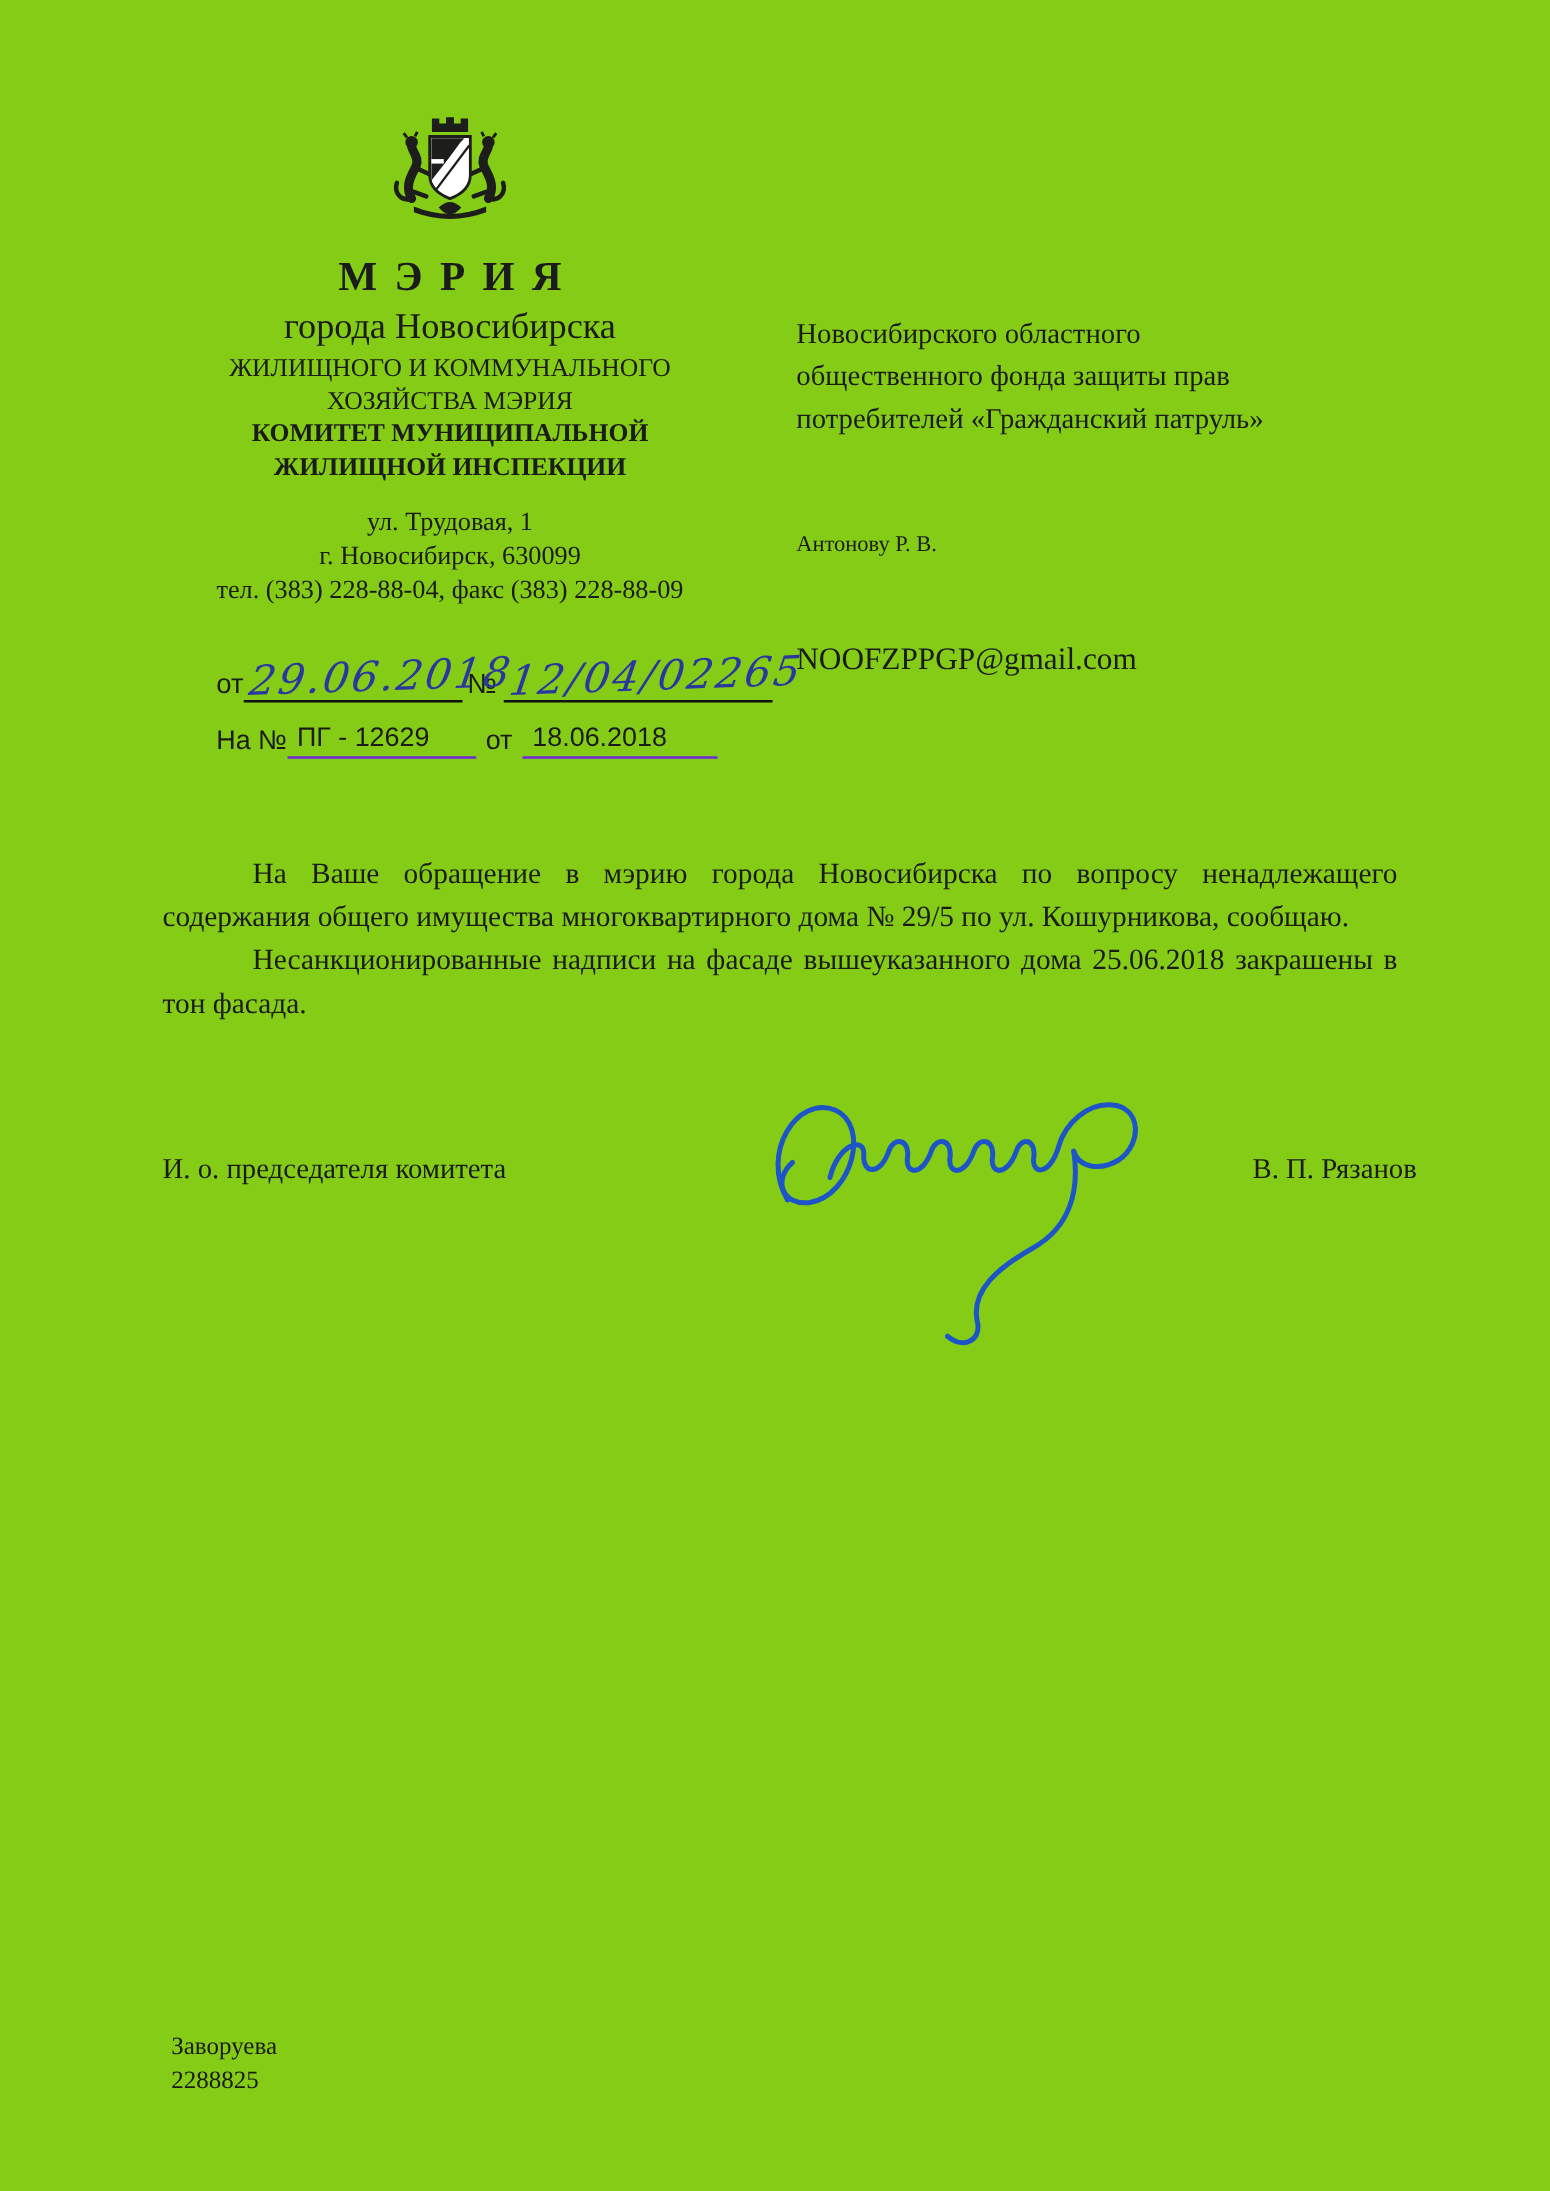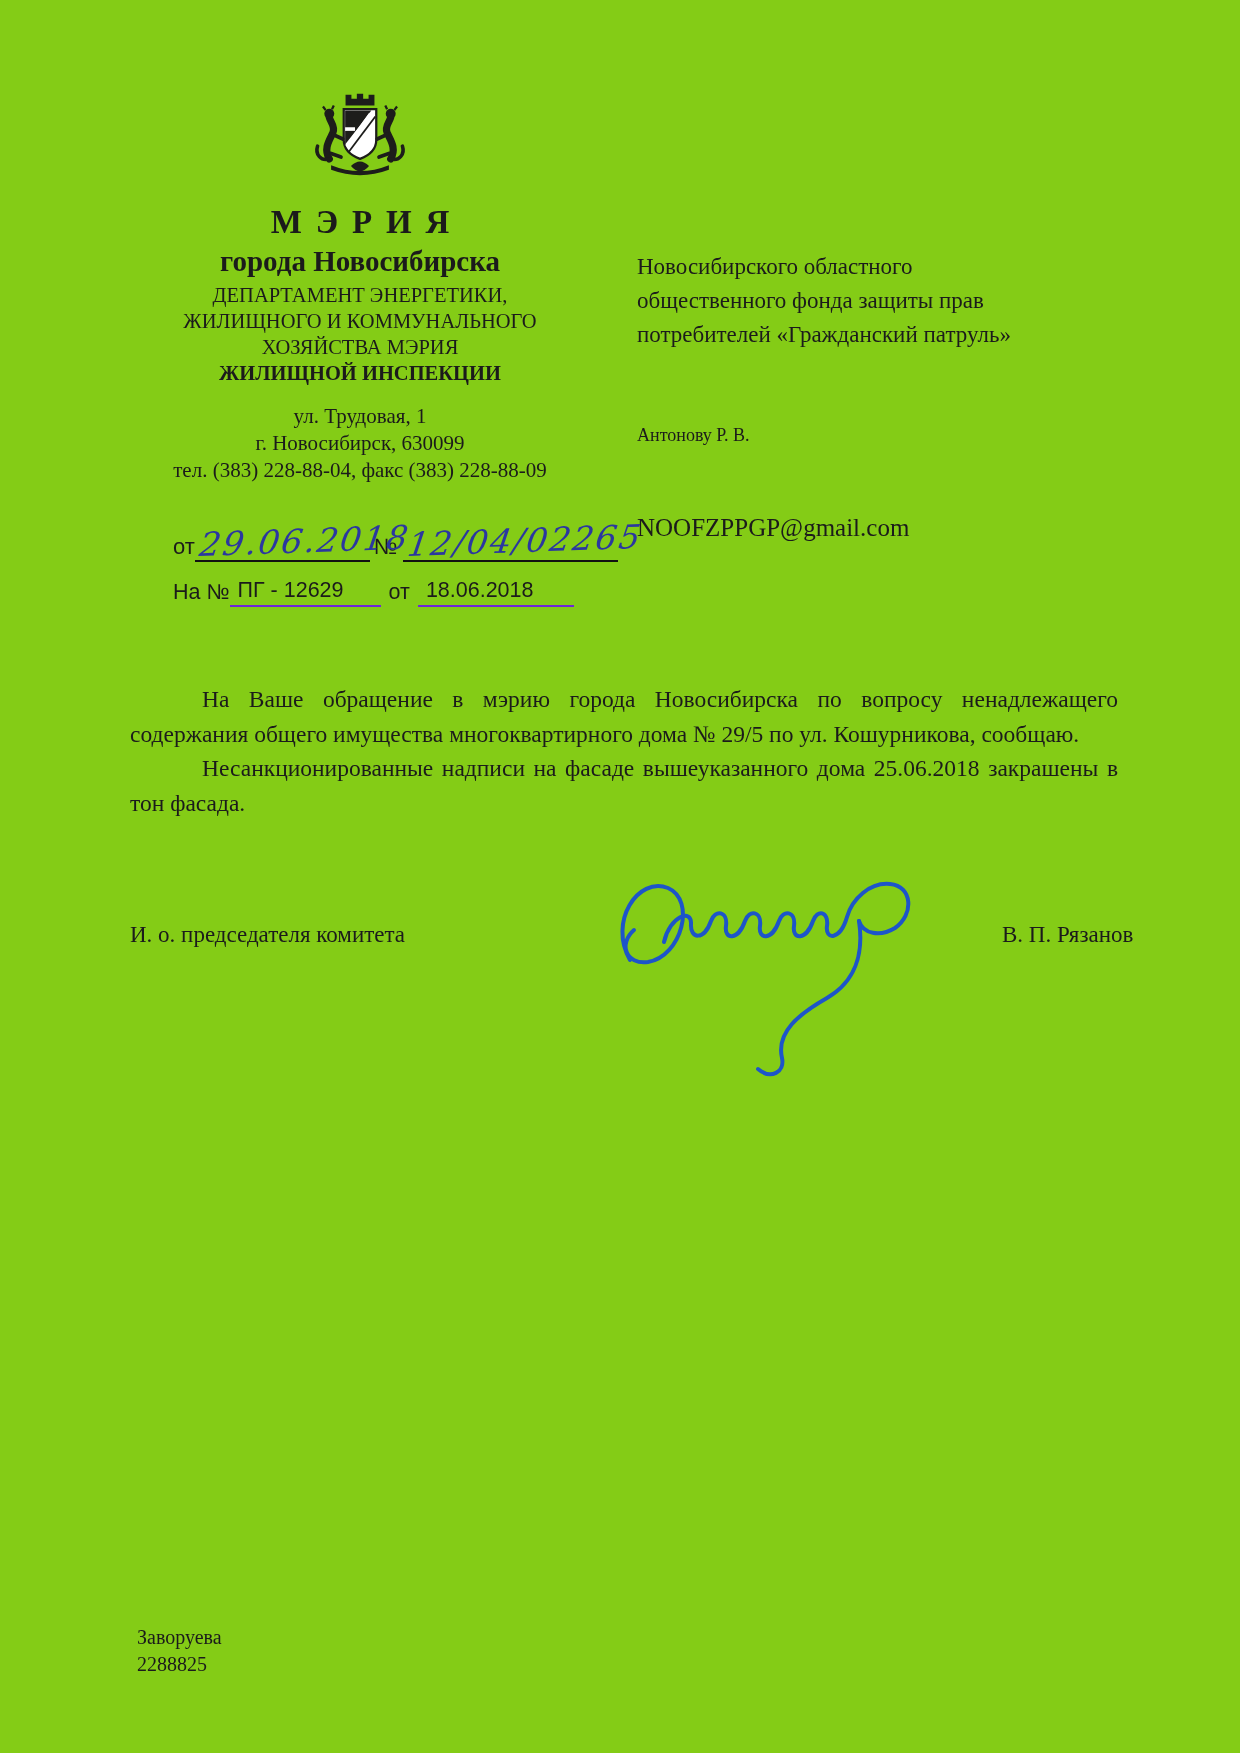--- a/index.html
+++ b/index.html
@@ -16,21 +16,21 @@
   .letterhead{
     position:absolute;left:120px;top:86px;width:480px;
     text-align:center;
   }
   .emblem{display:block;margin:0 auto;width:112px;height:106px;}
   .org1{
     margin-top:12px;
     font-size:33px;font-weight:bold;letter-spacing:0.42em;
     text-indent:0.42em; 
   }
-  .org2{margin-top:4px;font-size:29px;font-weight:bold;}
+  .org2{margin-top:4px;font-size:29px;font-weight:normal;}
   .dept{margin-top:4px;font-size:20.5px;line-height:26px;}
   .committee{font-size:20.5px;line-height:27px;font-weight:bold;}
   .addr{margin-top:16px;font-size:21px;line-height:27px;}
 
   
   .ref-line{
     position:absolute;left:173px;top:520px;
     font-family:"Liberation Sans", sans-serif;font-size:22px;
     display:flex;align-items:flex-end;white-space:nowrap;
   }
@@ -127,25 +127,25 @@
         <path d="M92 53 L81 58" stroke-width="4"></path>
         <path d="M94 74 L83 78" stroke-width="4"></path>
       </g>
       <circle cx="96" cy="30" r="5.5" fill="#1d1d1b"></circle>
       <path d="M92 25 l-2 -4 M100 26 l3 -4" stroke="#1d1d1b" stroke-width="2.5" fill="none"></path>
     </svg>
 
     <div class="org1">МЭРИЯ</div>
     <div class="org2">города Новосибирска</div>
     <div class="dept">
-      <div>ДЕПАРТАМЕНТ ЭНЕРГЕТИКИ,</div>
       <div>ЖИЛИЩНОГО И КОММУНАЛЬНОГО</div>
       <div>ХОЗЯЙСТВА МЭРИЯ</div>
     </div>
     <div class="committee">
+      <div>КОМИТЕТ МУНИЦИПАЛЬНОЙ</div>
       <div>ЖИЛИЩНОЙ ИНСПЕКЦИИ</div>
     </div>
     <div class="addr">
       <div>ул. Трудовая, 1</div>
       <div>г. Новосибирск, 630099</div>
       <div>тел. (383) 228-88-04, факс (383) 228-88-09</div>
     </div>
   </div>
 
   <div class="ref-line">

